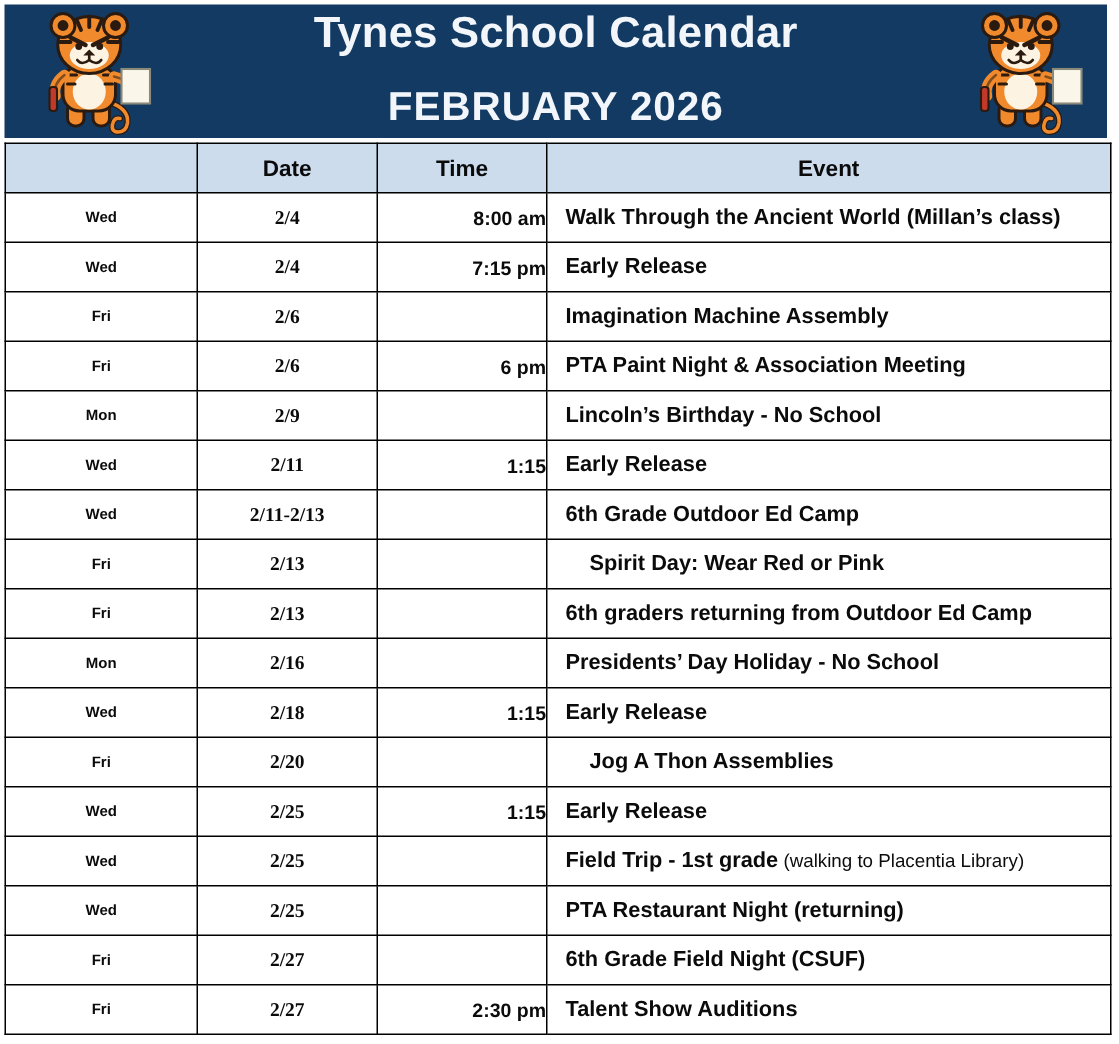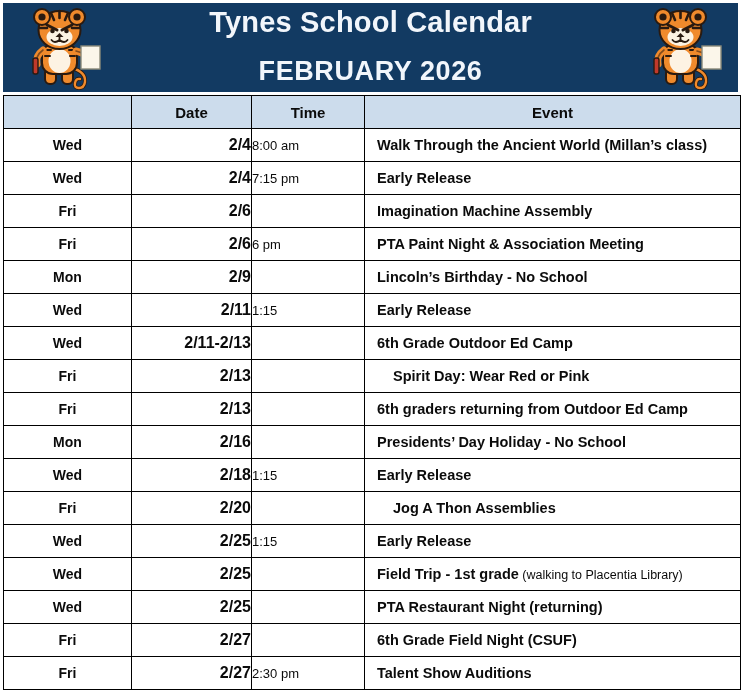--- a/index.html
+++ b/index.html
@@ -100,30 +100,31 @@
   }
 
   tbody td {
     font-size: 14px;
     color: #0b0b0b;
     background: #ffffff;
   }
   td.c-day {
     text-align: center;
     font-weight: bold;
-    font-size: 14px;
+    font-size: 10px;
   }
   td.c-date {
+    text-align: center;
+    font-weight: bold;
+    font-size: 13px;
+    font-family: Liberation Serif, serif;
+  }
+  td.c-time {
     text-align: right;
     font-weight: bold;
-    font-size: 16px;
-  }
-  td.c-time {
-    text-align: left;
-    font-weight: normal;
     font-size: 13px;
   }
   td.c-event {
     text-align: left;
     font-weight: bold;
     font-size: 14.5px;
     padding-left: 12px;
   }
   td.c-event.indent {
     padding-left: 28px;

